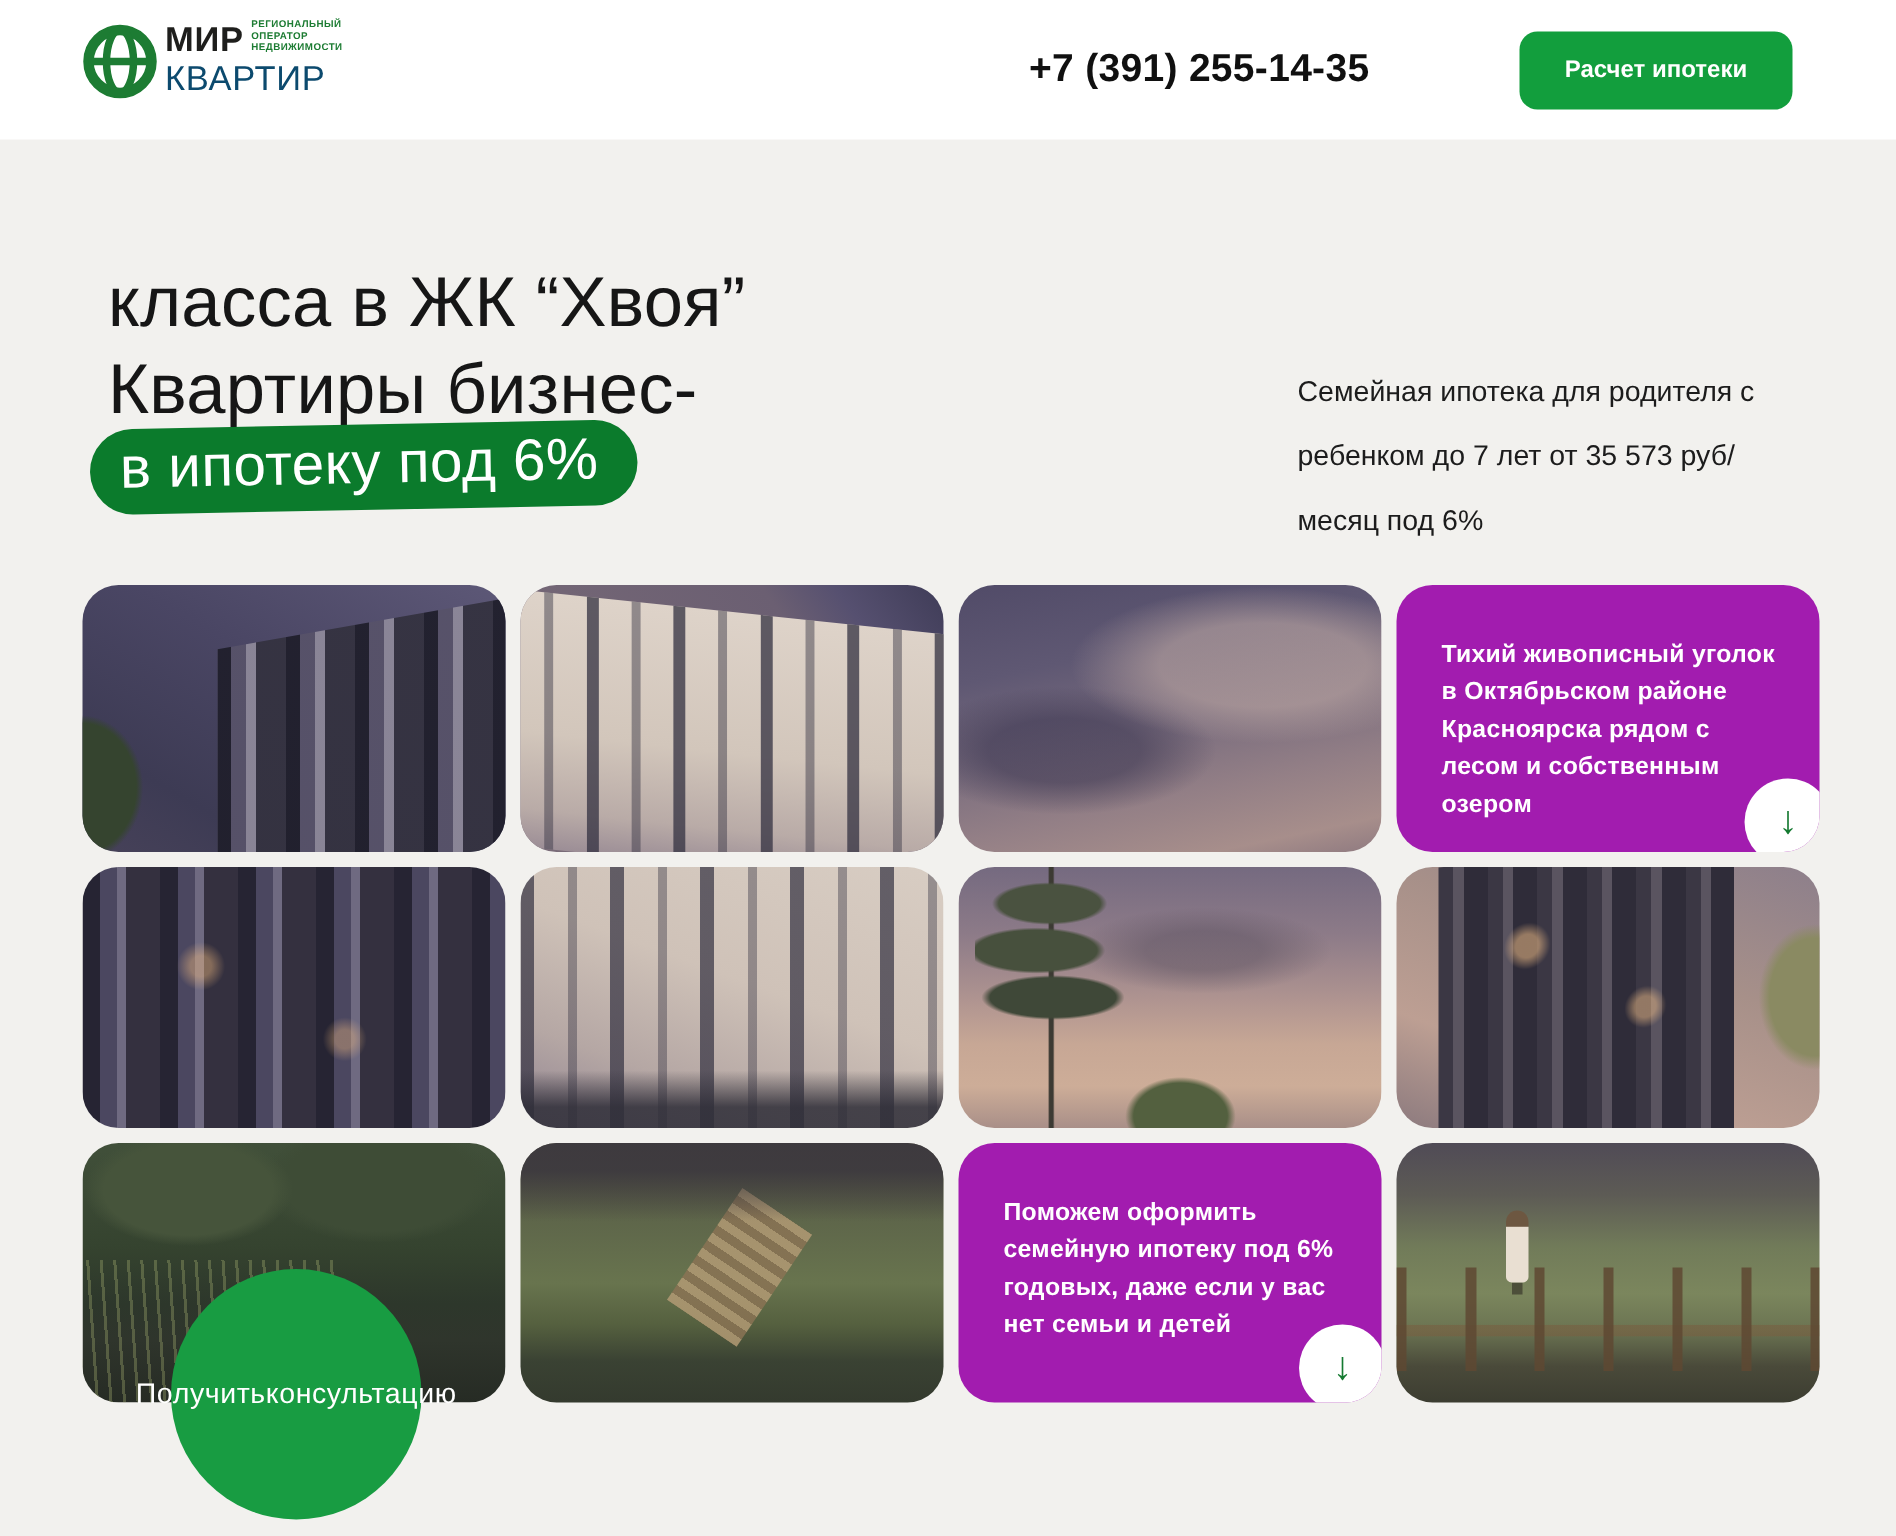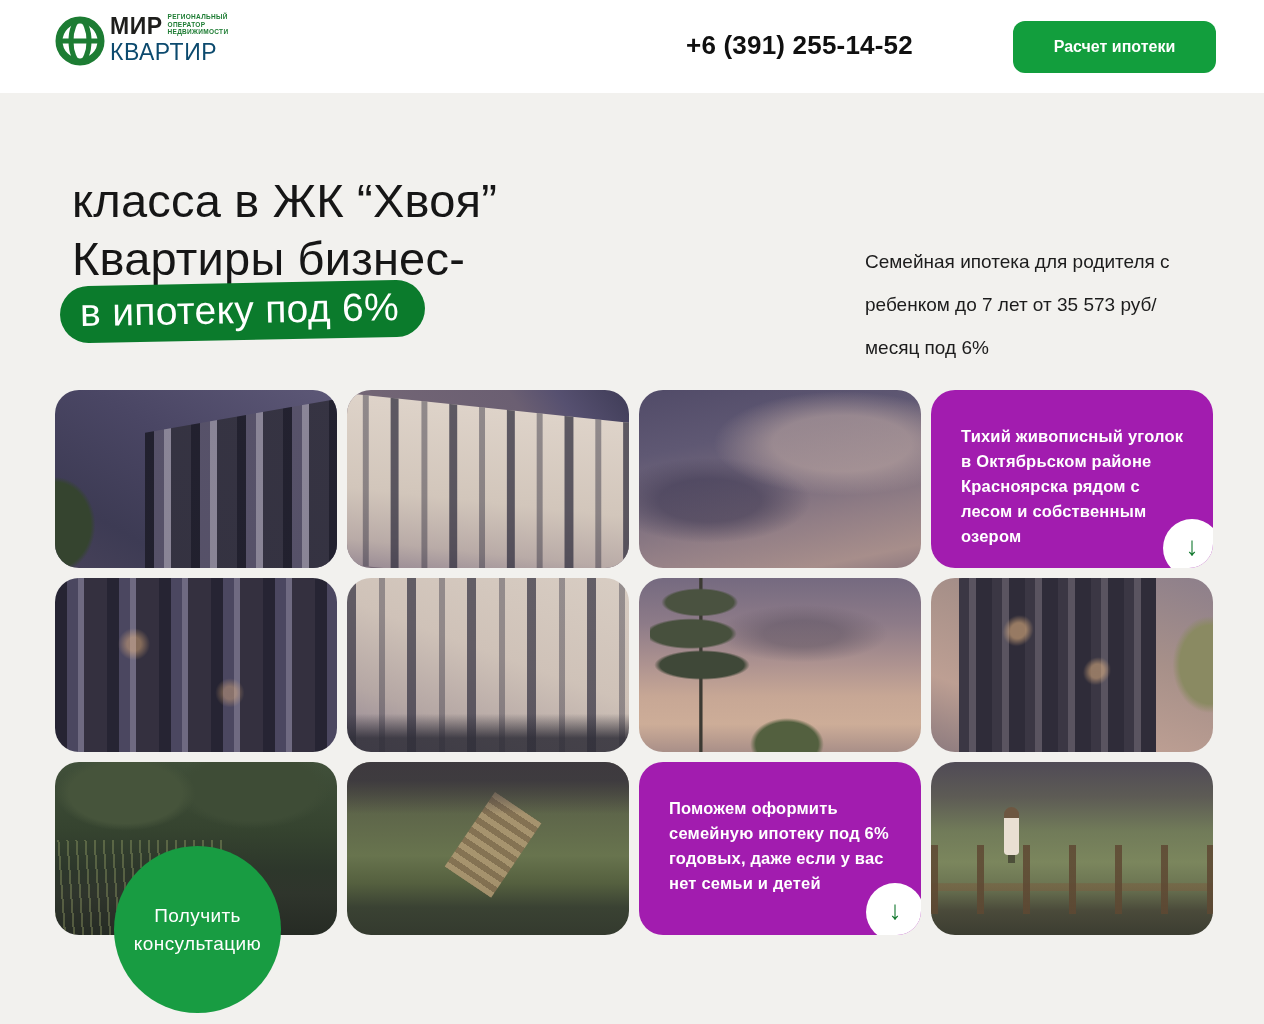--- a/index.html
+++ b/index.html
@@ -11,21 +11,21 @@
   .header { position:absolute; left:0; top:0; width:1264px; height:93px; background:#ffffff; }
   .logo { position:absolute; left:54px; top:13px; display:flex; align-items:flex-start; cursor:pointer; }
   .globe { width:52px; height:52px; margin-top:2px; }
   .logo-words { margin-left:4px; line-height:1; }
   .logo-row1 { display:flex; align-items:flex-end; }
   .logo-word { font-size:23px; font-weight:800; color:#1e1e1c; letter-spacing:.5px; }
   .logo-tagline { margin-left:5px; margin-bottom:2px; }
   .logo-tagline div { font-size:6.5px; font-weight:700; color:#1d7c33; letter-spacing:.3px; line-height:7.5px; }
   .logo-word2 { font-size:23px; font-weight:400; color:#0c4a6e; letter-spacing:.5px; margin-top:3px; }
   .phone { position:absolute; left:686px; top:30px; font-size:26px; font-weight:800; color:#101010; letter-spacing:.2px; cursor:pointer; }
-  .cta-btn { position:absolute; left:1013px; top:21px; width:203px; height:52px; background:#129e3d; border:none; border-radius:12px; color:#ffffff; font-size:16px; font-weight:600; font-family:"Liberation Sans",sans-serif; cursor:pointer; display:flex; align-items:center; justify-content:center; }
+  .cta-btn { position:absolute; left:1013px; top:21px; width:182px; height:52px; background:#129e3d; border:none; border-radius:12px; color:#ffffff; font-size:16px; font-weight:600; font-family:"Liberation Sans",sans-serif; cursor:pointer; display:flex; align-items:center; justify-content:center; }
 
   
   .hero-title { position:absolute; left:72px; top:172px; font-size:47px; font-weight:500; color:#161616; line-height:58px; letter-spacing:.2px; }
   .hero-highlight { position:absolute; left:60px; top:283px; height:57px; padding:0 26px 4px 20px; background:#0b7b2c; border-radius:29px; transform:rotate(-1.1deg); display:inline-flex; align-items:center; color:#ffffff; font-size:39px; font-weight:500; letter-spacing:.3px; white-space:nowrap; }
   .hero-sub { position:absolute; left:865px; top:240px; font-size:19px; font-weight:500; color:#1c1c1c; line-height:43px; }
 
   
   .grid { position:absolute; left:55px; top:390px; width:1158px; height:545px;
           display:grid; grid-template-columns:repeat(4,1fr); grid-template-rows:178px 174px 173px; gap:10px; }
   .tile { border-radius:24px; overflow:hidden; position:relative; }
@@ -103,21 +103,21 @@
   
   .card-green { background:#a21caf; border-radius:24px; position:relative; overflow:hidden; padding:34px 24px 0 30px; }
   .card-text { color:#ffffff; font-size:16.5px; font-weight:700; line-height:25px; letter-spacing:.2px; max-width:228px; }
   .arrow-circle { position:absolute; width:58px; height:58px; background:#ffffff; border-radius:50%; display:flex; align-items:center; justify-content:center; cursor:pointer; }
   .arrow-circle.tr { right:-8px; bottom:-9px; }
   .arrow-circle.br { right:-3px; bottom:-6px; }
   .arrow-glyph { color:#157a31; font-size:26px; font-weight:400; line-height:1; transform:translateY(-2px); }
 
   
   .consult { position:absolute; left:114px; top:846px; width:167px; height:167px; border-radius:50%; background:#189c42;
-             display:flex; flex-direction:column; align-items:center; justify-content:center; cursor:pointer; z-index:6; }
+             display:flex; flex-direction:row; align-items:center; justify-content:center; cursor:pointer; z-index:6; }
   .consult div { color:#ffffff; font-size:19px; font-weight:400; line-height:28px; letter-spacing:.4px; }
 </style>
 </head>
 <body>
 
 <div class="page">
 
   <div class="header">
     <div class="logo">
       <svg class="globe" viewBox="0 0 52 52">
@@ -130,21 +130,21 @@
           <span class="logo-word">МИР</span>
           <span class="logo-tagline">
             <div>РЕГИОНАЛЬНЫЙ</div>
             <div>ОПЕРАТОР</div>
             <div>НЕДВИЖИМОСТИ</div>
           </span>
         </div>
         <div class="logo-word2">КВАРТИР</div>
       </div>
     </div>
-    <div class="phone">+6 (391) 255-14-52</div>
+    <div class="phone">+7 (391) 255-14-35</div>
     <button class="cta-btn">Расчет ипотеки</button>
   </div>
 
   <div class="hero-title">
     <div>класса в ЖК “Хвоя”</div>
     <div>Квартиры бизнес-</div>
   </div>
   <div class="hero-highlight">в ипотеку под 6%</div>
   <div class="hero-sub">
     <div>Семейная ипотека для родителя с</div>

